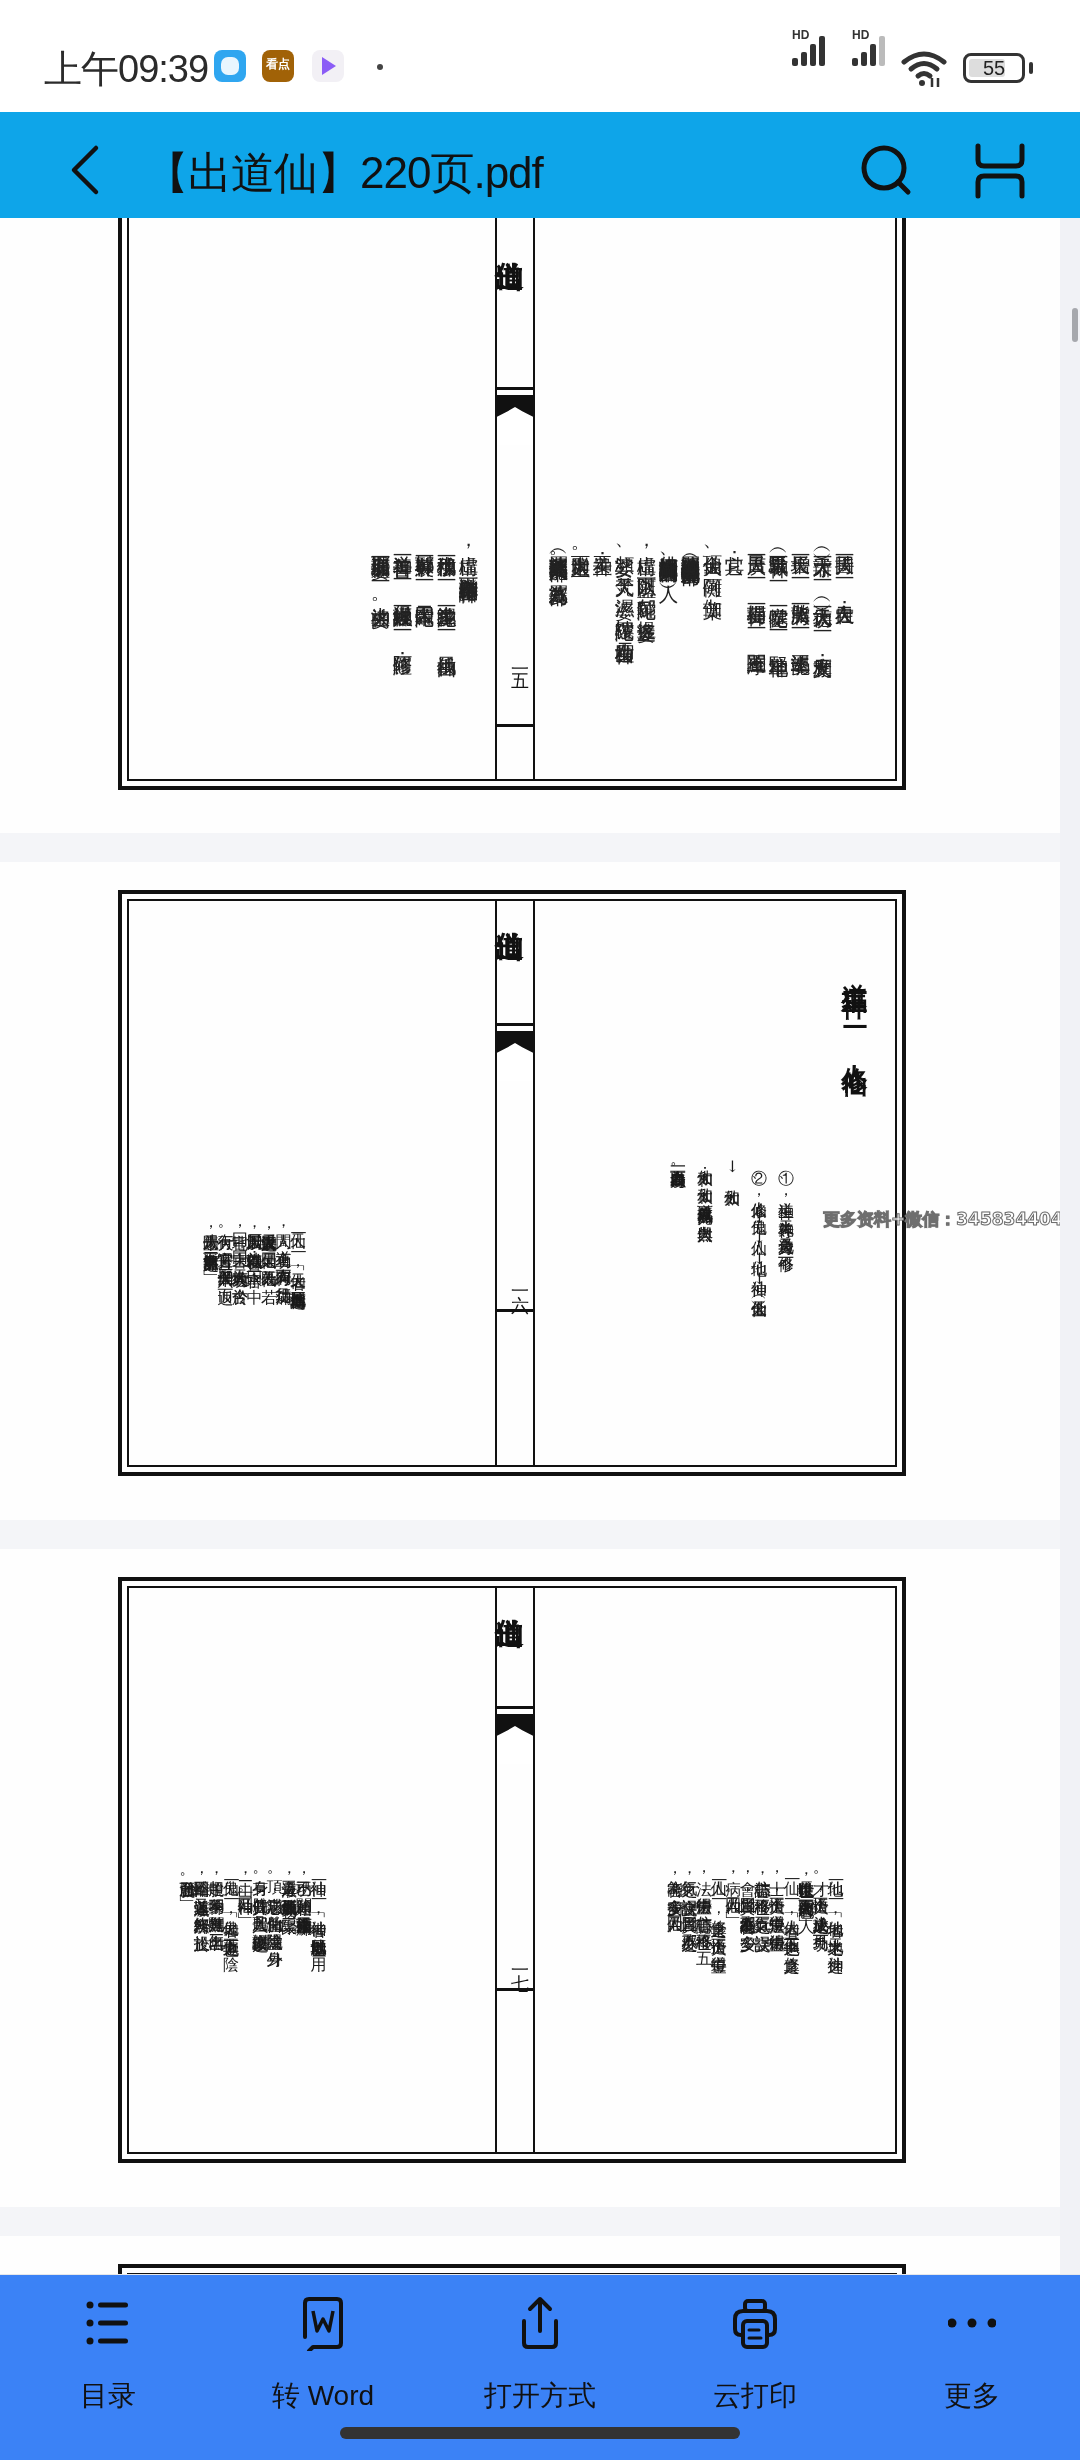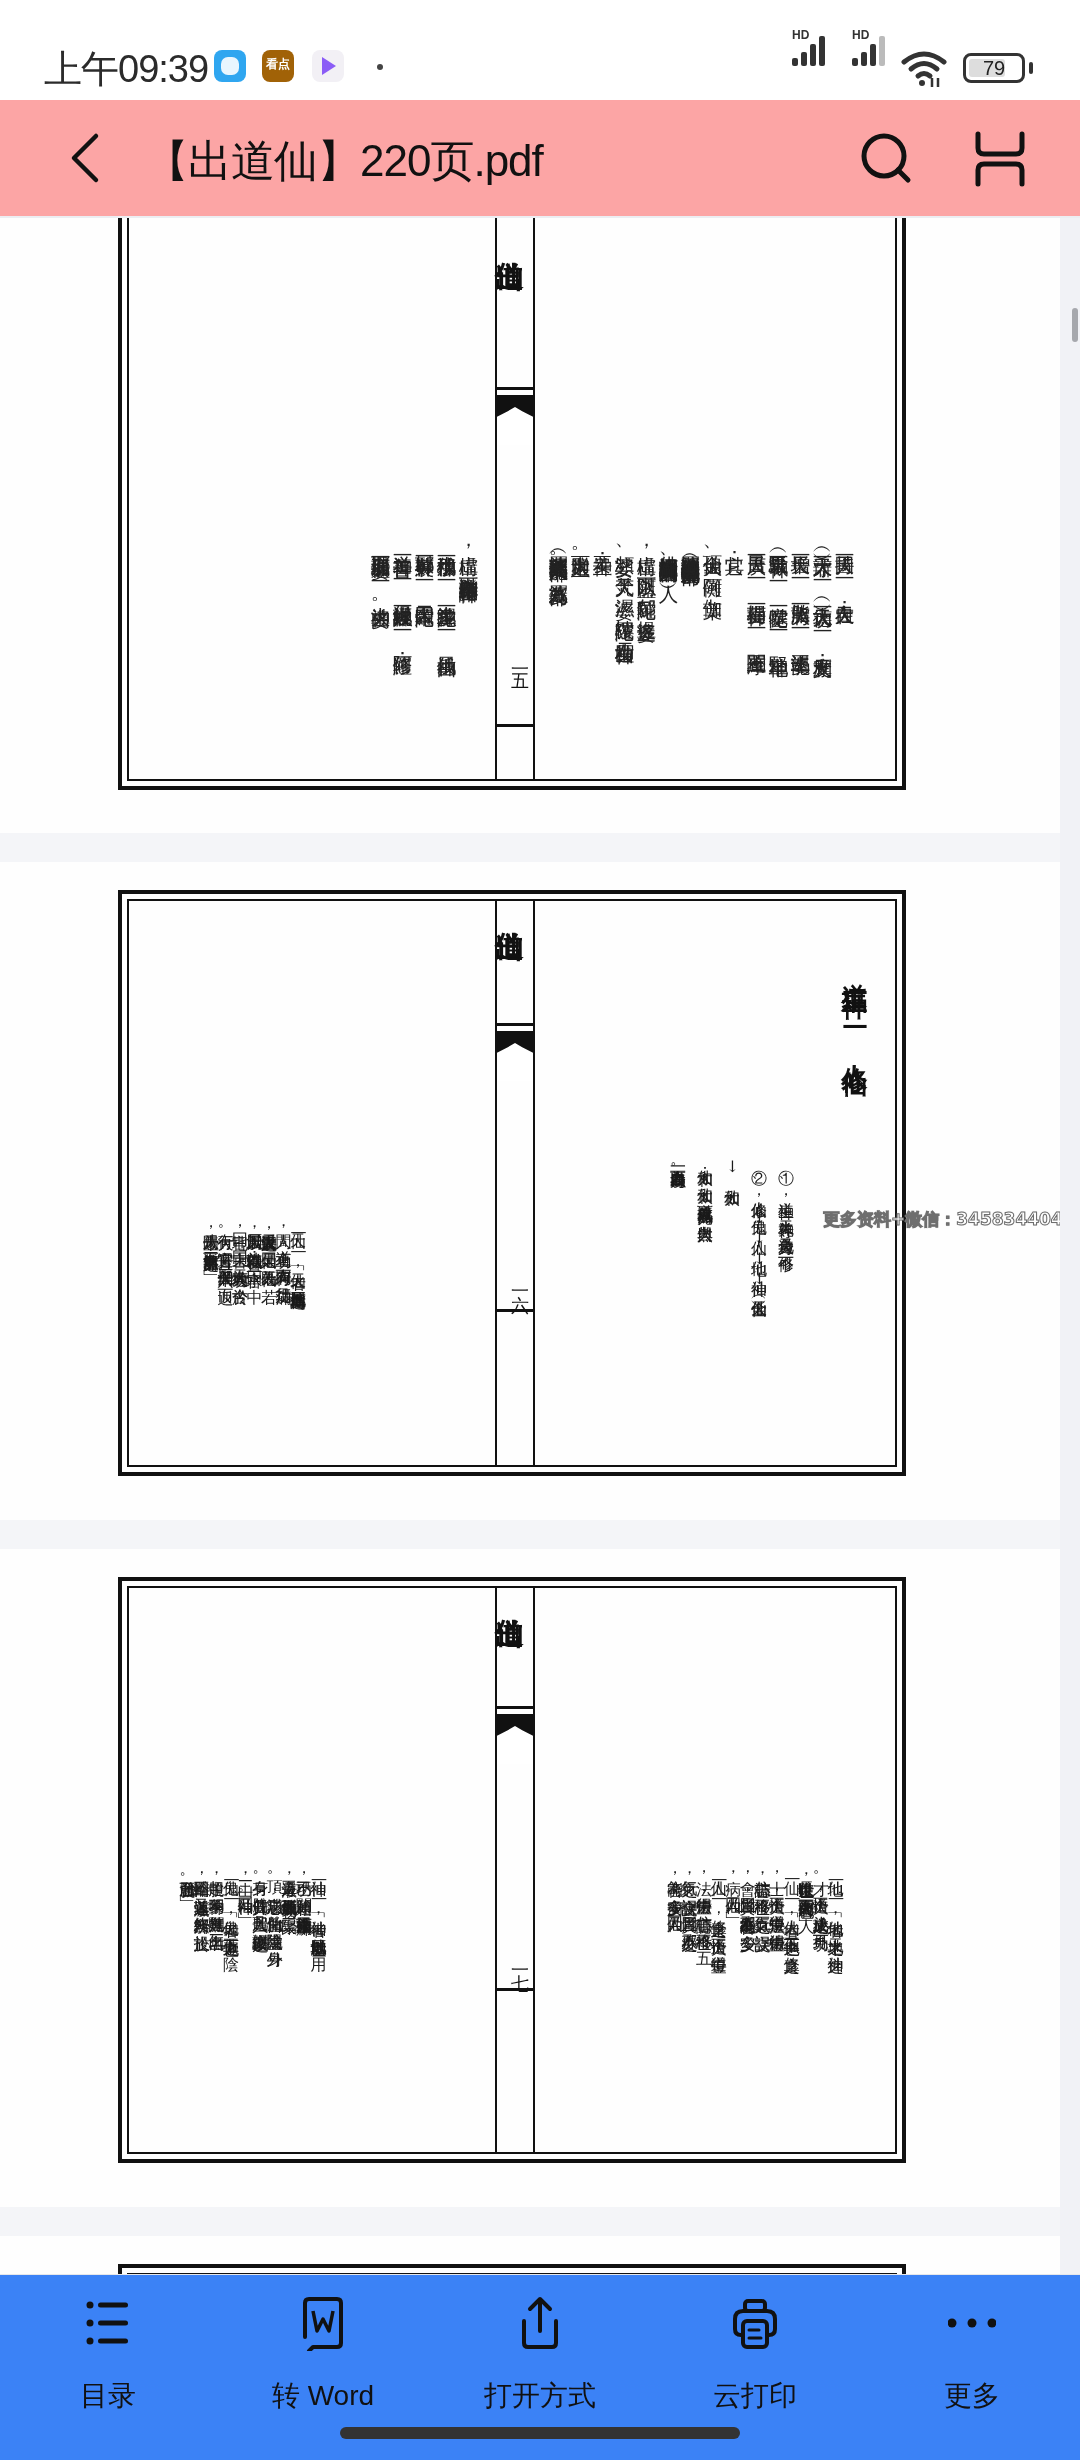--- a/index.html
+++ b/index.html
@@ -20,21 +20,21 @@
   .sig { position: absolute; top: 28px; width: 50px; height: 40px; }
   .sig .hd { position: absolute; left: 0; top: 0; font-size: 12px; font-weight: bold; color: #333; font-family: "Liberation Sans", sans-serif; }
   .sig .bar { position: absolute; bottom: 2px; width: 6px; background: #333; border-radius: 2px; }
   .wifi { position: absolute; left: 900px; top: 48px; width: 48px; height: 40px; }
   .battery { position: absolute; left: 963px; top: 53px; width: 62px; height: 30px; border: 3px solid #333; border-radius: 8px; }
   .battery-fill { position: absolute; left: 3px; top: 3px; width: 36px; height: 18px; background: #ddd; border-radius: 3px; }
   .battery-text { position: absolute; left: 0; top: 0; width: 56px; height: 24px; text-align: center; font-size: 20px; line-height: 24px; color: #222; font-family: "Liberation Sans", sans-serif; }
   .battery-nub { position: absolute; left: 1029px; top: 62px; width: 4px; height: 12px; background: #333; border-radius: 2px; }
 
   
-  .app-header { position: absolute; left: 0; top: 100px; width: 1080px; height: 118px; background: #fca5a5; border-bottom: 2px solid #eceef2; }
+  .app-header { position: absolute; left: 0; top: 112px; width: 1080px; height: 118px; background: #0ea5e9; border-bottom: 2px solid #eceef2; }
   .back-btn { position: absolute; left: 60px; top: 28px; width: 50px; height: 60px; }
   .doc-title { position: absolute; left: 145px; top: 32px; font-size: 44px; color: #111; font-family: "Liberation Sans", sans-serif; letter-spacing: -1px; }
   .search-btn { position: absolute; left: 856px; top: 28px; width: 60px; height: 60px; }
   .split-btn { position: absolute; left: 970px; top: 28px; width: 60px; height: 60px; }
 
   
   .content { position: absolute; left: 0; top: 218px; width: 1080px; height: 2056px; background: #f4f5f8; overflow: hidden; }
   .page { position: absolute; left: 0; width: 1060px; background: #fefefe; }
   .frame-outer { position: absolute; left: 118px; width: 788px; border: 4px solid #111; }
   .frame-inner { position: absolute; left: 5px; right: 5px; top: 5px; bottom: 5px; border: 2px solid #111; }
@@ -89,21 +89,21 @@
   </div>
   <svg class="wifi" viewBox="0 0 48 40">
     <path d="M4 14 Q24 -2 44 14" stroke="#333" stroke-width="5" fill="none" stroke-linecap="round"></path>
     <path d="M11 21 Q24 10 37 21" stroke="#333" stroke-width="5" fill="none" stroke-linecap="round"></path>
     <path d="M18 28 Q24 23 30 28" stroke="#333" stroke-width="5" fill="none" stroke-linecap="round"></path>
     <circle cx="22" cy="35" r="3" fill="#333"></circle>
     <path d="M32 30 v9 M38 30 v9" stroke="#333" stroke-width="2.5"></path>
   </svg>
   <div class="battery">
     <span class="battery-fill"></span>
-    <span class="battery-text">79</span>
+    <span class="battery-text">55</span>
   </div>
   <span class="battery-nub"></span>
 </div>
 
 <div class="app-header">
   <svg class="back-btn" viewBox="0 0 50 60">
     <path d="M36 8 L14 30 L36 52" stroke="#111" stroke-width="4.5" fill="none" stroke-linecap="round" stroke-linejoin="round"></path>
   </svg>
   <span class="doc-title">【出道仙】220页.pdf</span>
   <svg class="search-btn" viewBox="0 0 60 60">

